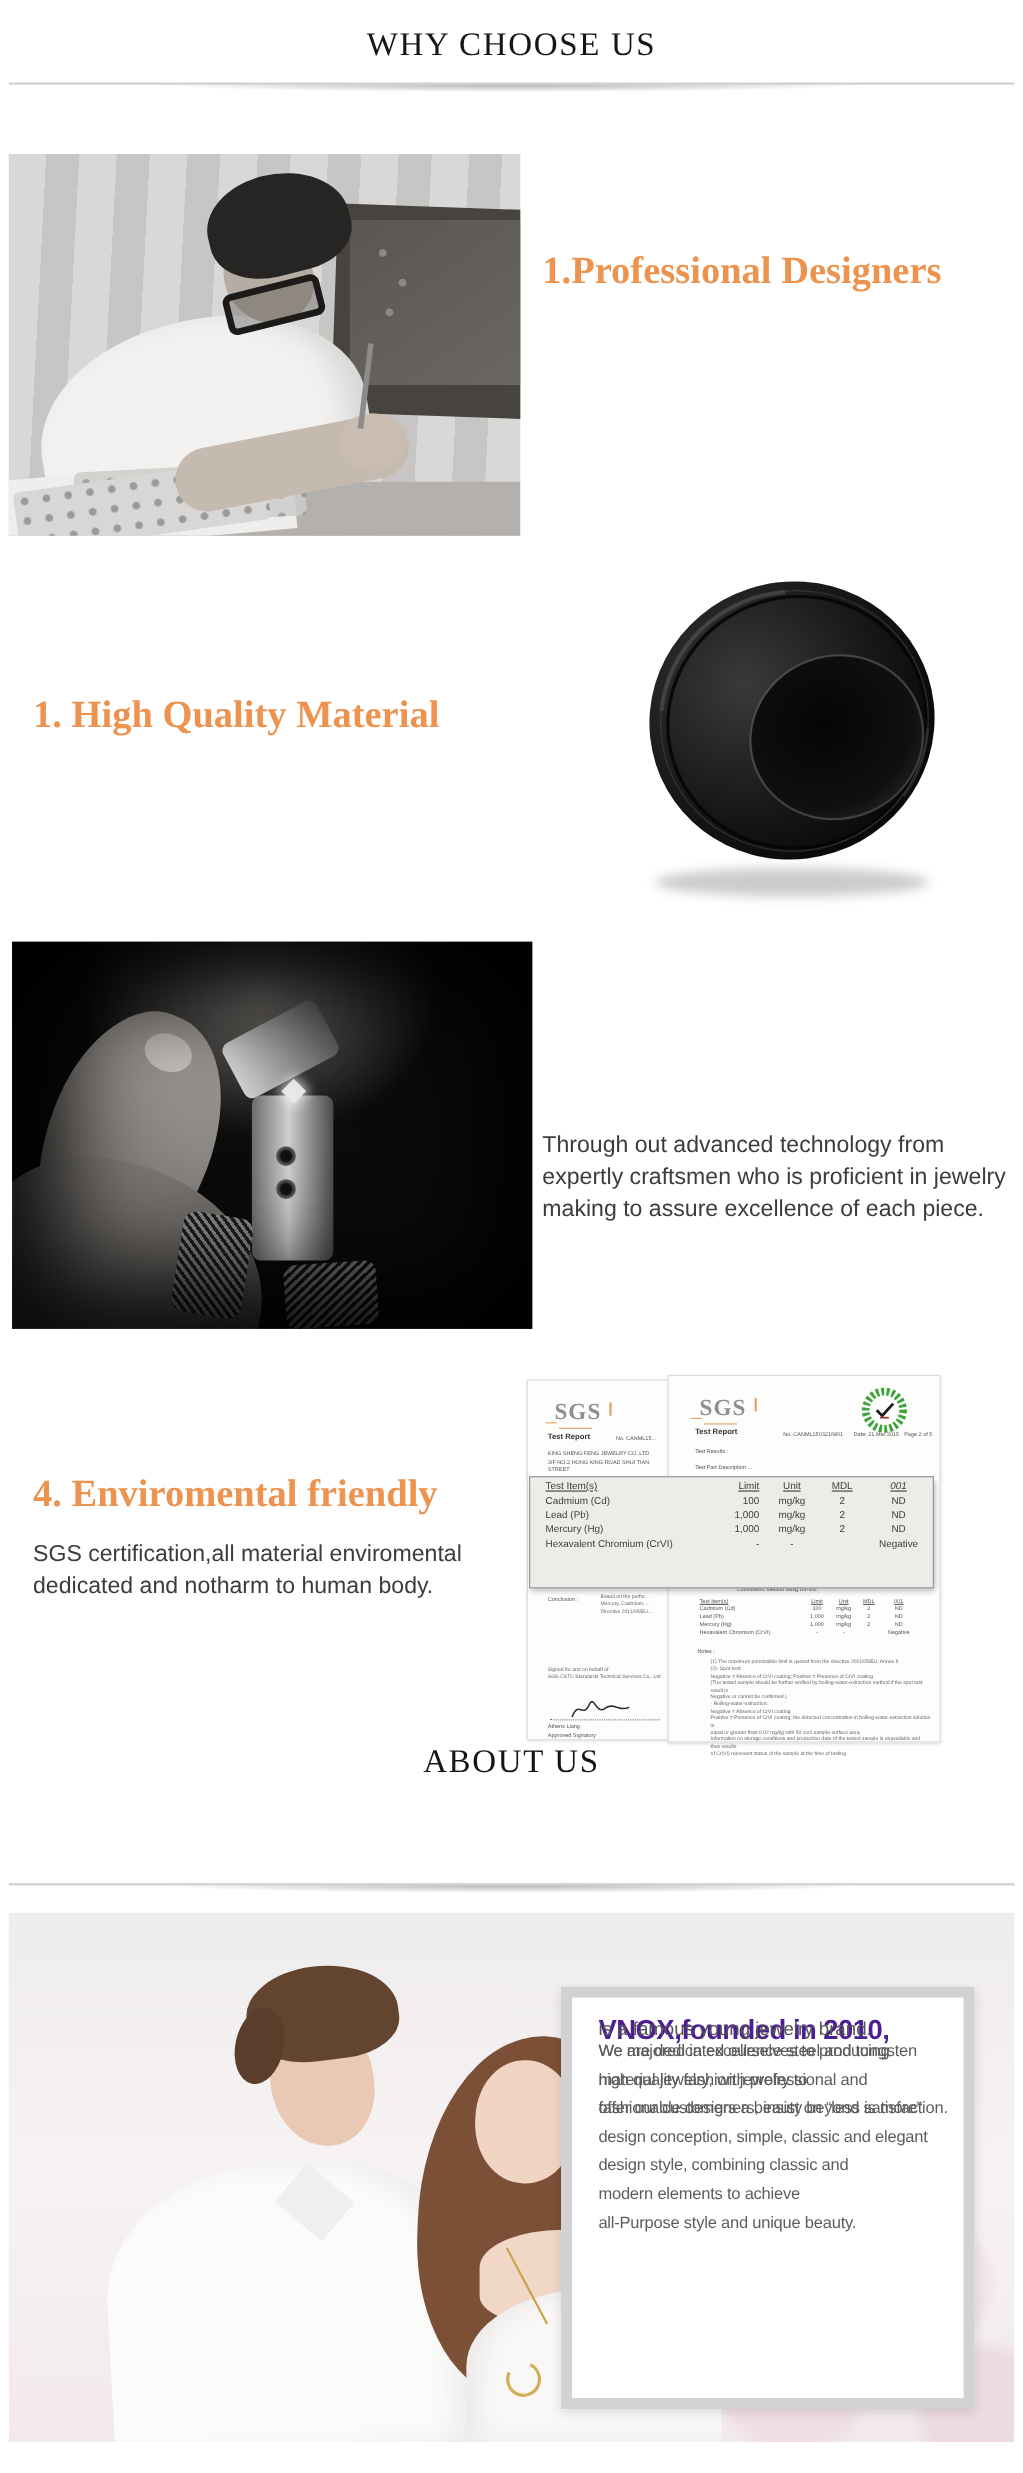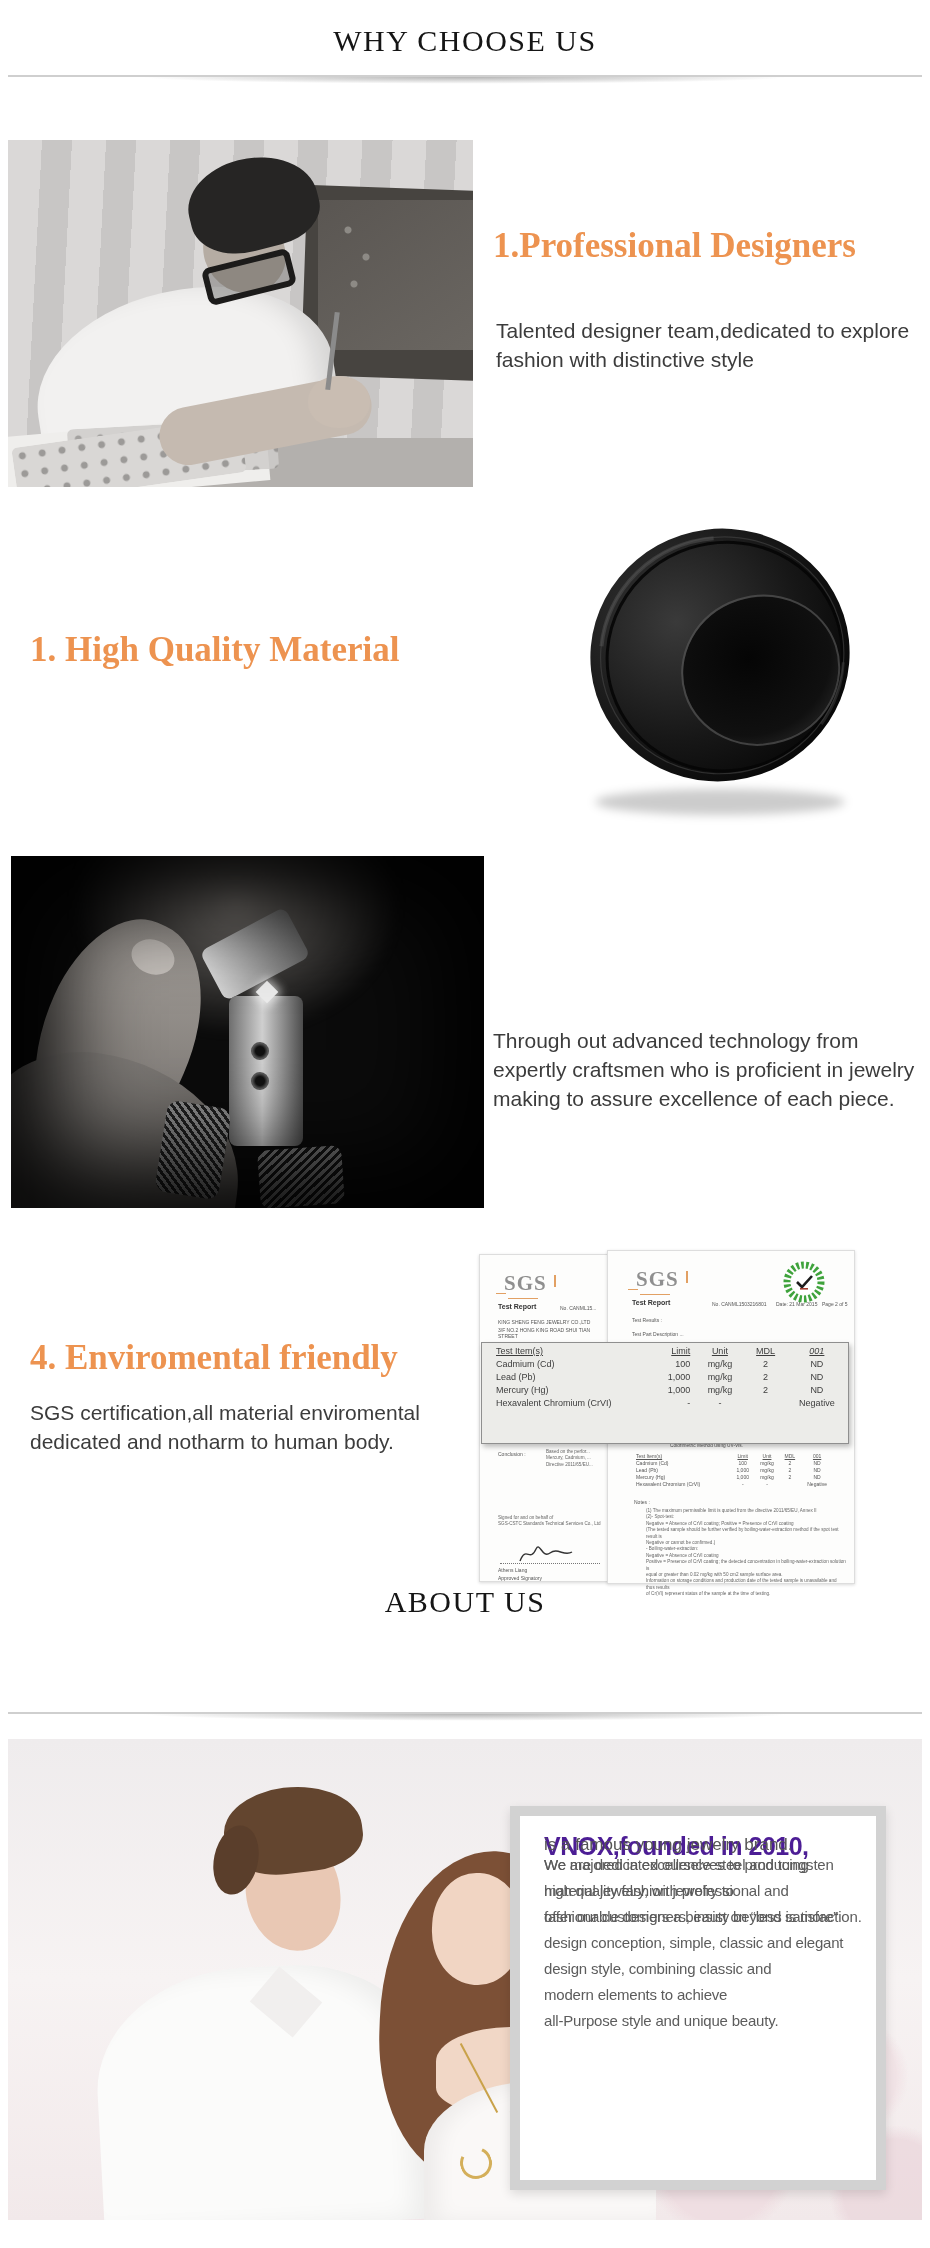--- a/index.html
+++ b/index.html
@@ -132,22 +132,20 @@
     <div class="d-glasses"></div>
     <div class="d-desk"></div>
     <div class="d-paper"></div>
     <div class="d-stencil2"></div>
     <div class="d-stencil"></div>
     <div class="d-arm"></div>
     <div class="d-fist"></div>
     <div class="d-pen"></div>
   </div>
   <div class="abs h-orange" style="left:493px;top:226px;">1.Professional Designers</div>
-  <div class="abs body-text ml" style="left:496px;top:316px;width:420px;">Talented designer team,dedicated to explore
-fashion with distinctive style</div>
 
   <div class="abs h-orange" style="left:30px;top:630px;">1. High Quality Material</div>
   <div class="abs photo ringbox" style="left:540px;top:490px;width:380px;height:338px;">
     <svg width="380" height="338" viewBox="0 0 380 338">
       <defs>
         <radialGradient id="gOut" cx="38%" cy="32%" r="85%">
           <stop offset="0%" stop-color="#3a3a3a"></stop>
             <stop offset="55%" stop-color="#171717"></stop>
             <stop offset="100%" stop-color="#000"></stop>
         </radialGradient>

